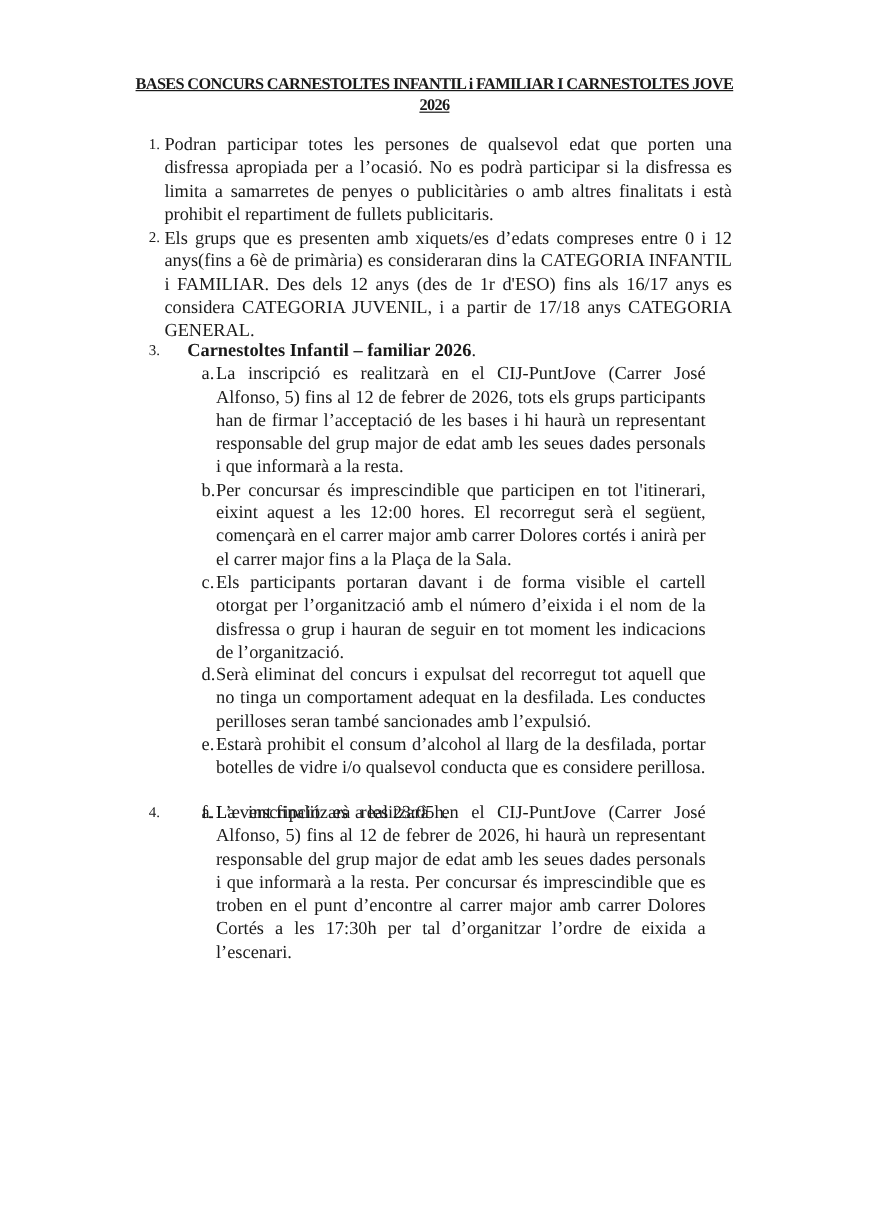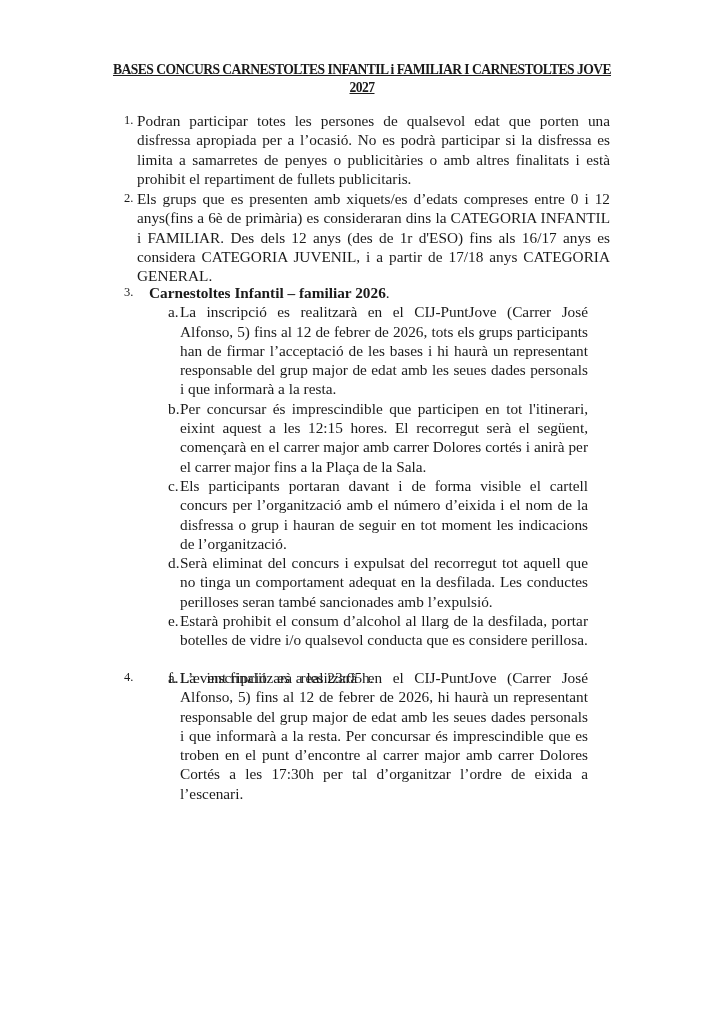--- a/index.html
+++ b/index.html
@@ -7,32 +7,32 @@
          font-family: "DejaVu Serif", "Liberation Serif", serif; color: #1a1a1a; }
   .page { position: absolute; left: 0; top: 0; width: 724px; height: 1024px; }
   .title { position: absolute; left: 112px; width: 500px; top: 61px;
            text-align: center; font-weight: bold; text-decoration: underline;
            font-size: 13.6px; line-height: 18px; letter-spacing: -0.55px;
            font-family: "Liberation Serif", serif; }
   .item { position: absolute; left: 124px; width: 486px;
           font-family: "Liberation Serif", serif; font-size: 15.3px; line-height: 19.3px; }
   .num { position: absolute; left: 0; top: 0; font-size: 12.5px; }
   .item-text { margin-left: 13px; text-align: justify; text-align-last: left; }
-  .item-heading { margin-left: 25px; font-weight: bold; }
+  .item-heading { margin-left: 32px; font-weight: bold; }
   .sub { position: relative; margin-left: 44px; width: 420px; }
   .sub .letter { position: absolute; left: 0; top: 0; }
   .sub .sub-text { margin-left: 12px; text-align: justify; text-align-last: left; }
   .sub .sub-text.justify-last { text-align-last: justify; }
 </style>
 </head>
 <body>
 
 <div class="page">
 
-  <div class="title">BASES CONCURS CARNESTOLTES INFANTIL i FAMILIAR I CARNESTOLTES JOVE 2027</div>
+  <div class="title">BASES CONCURS CARNESTOLTES INFANTIL i FAMILIAR I CARNESTOLTES JOVE 2026</div>
 
   <div class="item" style="top:111px;">
     <span class="num">1.</span>
     <div class="item-text">Podran participar totes les persones de qualsevol edat que porten una disfressa apropiada per a l’ocasió. No es podrà participar si la disfressa es limita a samarretes de penyes o publicitàries o amb altres finalitats i està prohibit el repartiment de fullets publicitaris.</div>
   </div>
 
   <div class="item" style="top:189px;">
     <span class="num">2.</span>
     <div class="item-text">Els grups que es presenten amb xiquets/es d’edats compreses entre 0 i 12 anys(fins a 6è de primària) es consideraran dins la CATEGORIA INFANTIL i FAMILIAR. Des dels 12 anys (des de 1r d'ESO) fins als 16/17 anys es considera CATEGORIA JUVENIL, i a partir de 17/18 anys CATEGORIA GENERAL.</div>
   </div>
@@ -40,25 +40,25 @@
   <div class="item" style="top:283px;">
     <span class="num">3.</span>
     <div class="item-heading"><span>Carnestoltes Infantil – familiar 2026</span><span style="font-weight:normal">.</span></div>
 
     <div class="sub">
       <span class="letter">a.</span>
       <div class="sub-text">La inscripció es realitzarà en el CIJ-PuntJove (Carrer José Alfonso, 5) fins al 12 de febrer de 2026, tots els grups participants han de firmar l’acceptació de les bases i hi haurà un representant responsable del grup major de edat amb les seues dades personals i que informarà a la resta.</div>
     </div>
     <div class="sub">
       <span class="letter">b.</span>
-      <div class="sub-text">Per concursar és imprescindible que participen en tot l'itinerari, eixint aquest a les 12:15 hores. El recorregut serà el següent, començarà en el carrer major amb carrer Dolores cortés i anirà per el carrer major fins a la Plaça de la Sala.</div>
+      <div class="sub-text">Per concursar és imprescindible que participen en tot l'itinerari, eixint aquest a les 12:00 hores. El recorregut serà el següent, començarà en el carrer major amb carrer Dolores cortés i anirà per el carrer major fins a la Plaça de la Sala.</div>
     </div>
     <div class="sub">
       <span class="letter">c.</span>
-      <div class="sub-text">Els participants portaran davant i de forma visible el cartell concurs per l’organització amb el número d’eixida i el nom de la disfressa o grup i hauran de seguir en tot moment les indicacions de l’organització.</div>
+      <div class="sub-text">Els participants portaran davant i de forma visible el cartell otorgat per l’organització amb el número d’eixida i el nom de la disfressa o grup i hauran de seguir en tot moment les indicacions de l’organització.</div>
     </div>
     <div class="sub">
       <span class="letter">d.</span>
       <div class="sub-text">Serà eliminat del concurs i expulsat del recorregut tot aquell que no tinga un comportament adequat en la desfilada. Les conductes perilloses seran també sancionades amb l’expulsió.</div>
     </div>
     <div class="sub">
       <span class="letter">e.</span>
       <div class="sub-text">Estarà prohibit el consum d’alcohol al llarg de la desfilada, portar botelles de vidre i/o qualsevol conducta que es considere perillosa.</div>
     </div>
     <div class="sub" style="margin-top:18px;">

